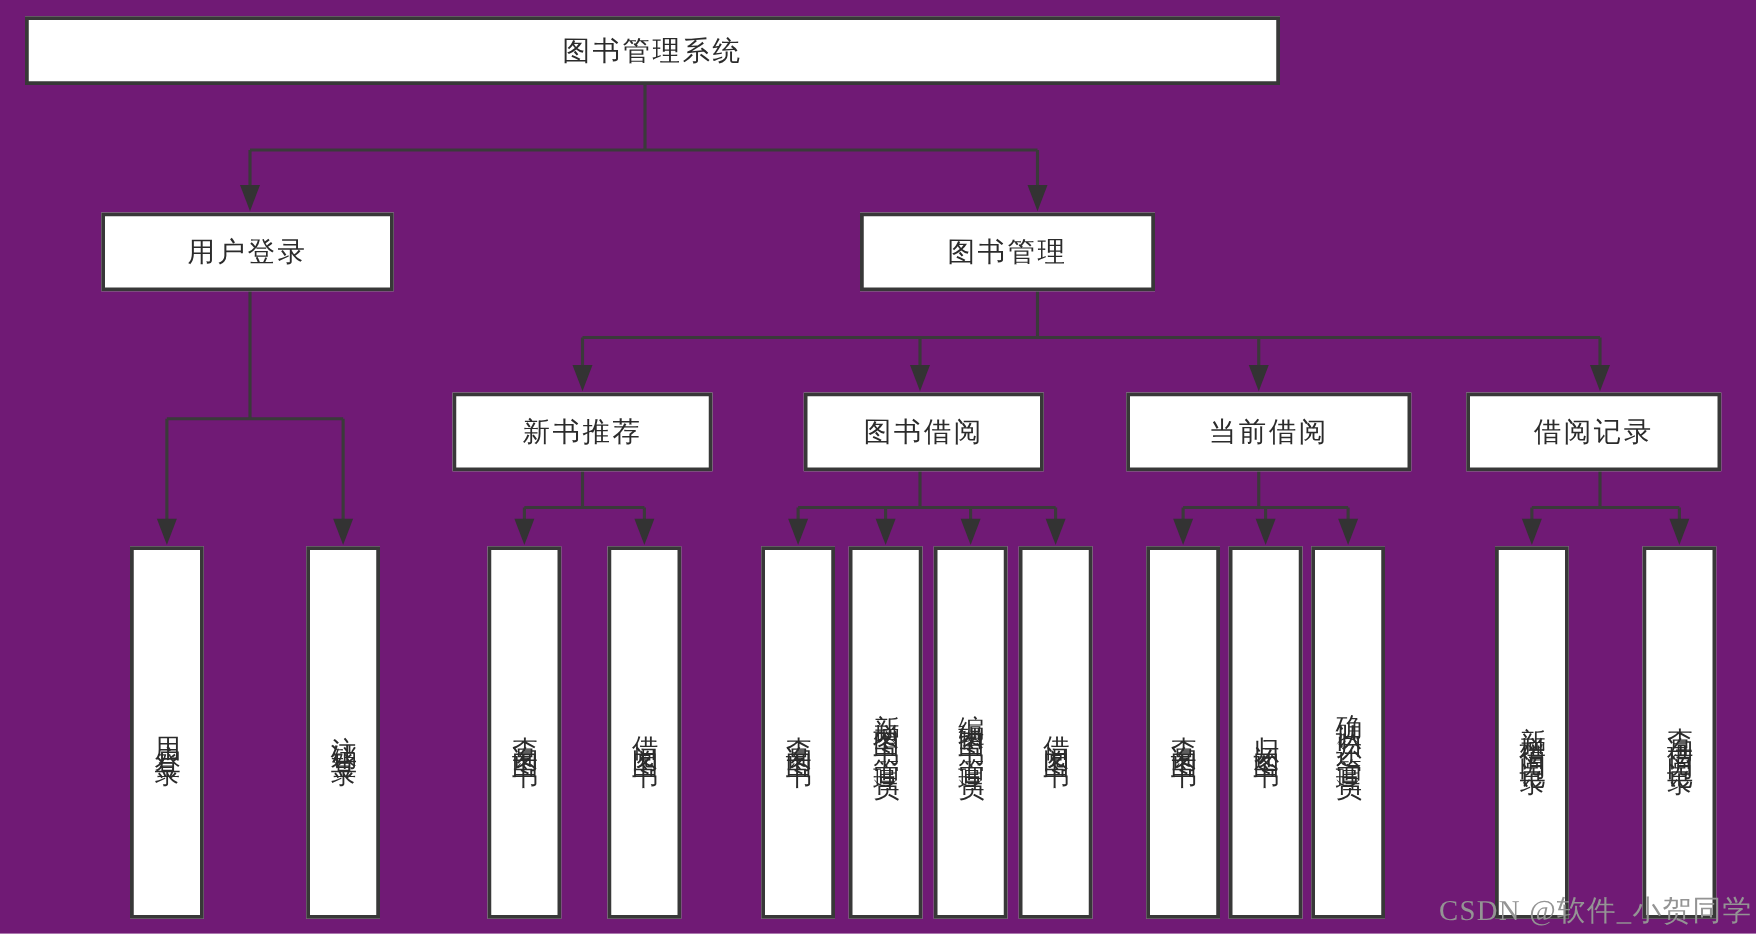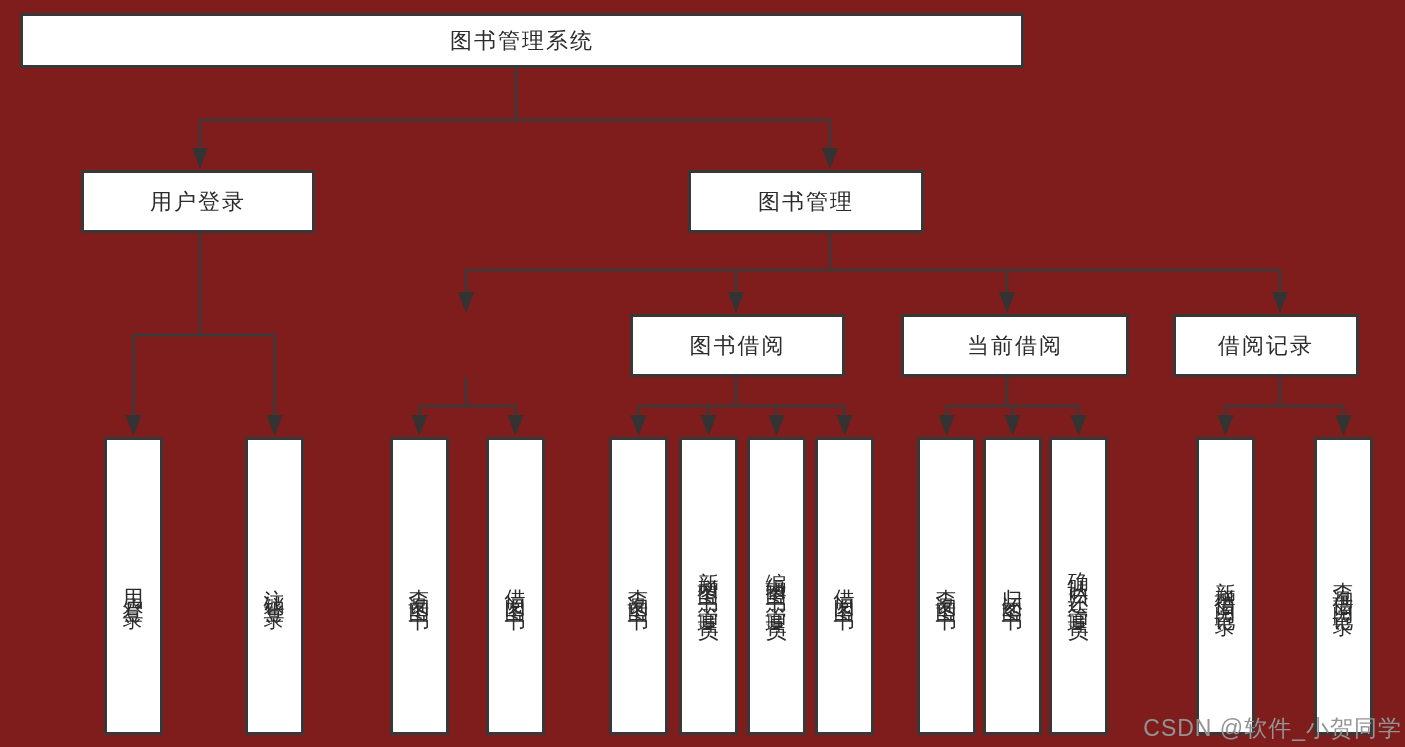--- a/index.html
+++ b/index.html
@@ -1,21 +1,21 @@
 <!DOCTYPE html>
 <html><head>
 <meta charset="utf-8">
 <style>
   html, body { margin: 0; padding: 0; background: #ffffff; }
   .canvas {
     position: relative;
     width: 1405px;
     height: 747px;
-    background: #7f1d1d;
-    font-family: Liberation Sans, sans-serif;
+    background: #701a75;
+    font-family: Liberation Serif, serif;
     overflow: hidden;
   }
   .connector-layer {
     position: absolute;
     left: 0; top: 0;
     width: 1405px; height: 747px;
     z-index: 1;
   }
   .conn { stroke: #3a3a3a; stroke-width: 2.5; fill: none; }
   .arrow { fill: #333333; stroke: none; }
@@ -96,27 +96,30 @@
     <span>图书管理系统</span>
   </div>
 
   <div class="node h" style="left:81px;top:170px;width:234px;height:63px">
     <span>用户登录</span>
   </div>
   <div class="node h" style="left:688px;top:170px;width:236px;height:63px">
     <span>图书管理</span>
   </div>
 
-  <div class="node h" style="left:630px;top:314px;width:215px;height:63px">
+  <div class="node h" style="left:362px;top:314px;width:208px;height:63px">
+    <span>新书推荐</span>
+  </div>
+  <div class="node h" style="left:643px;top:314px;width:192px;height:63px">
     <span>图书借阅</span>
   </div>
   <div class="node h" style="left:901px;top:314px;width:228px;height:63px">
     <span>当前借阅</span>
   </div>
-  <div class="node h" style="left:1173px;top:314px;width:186px;height:63px">
+  <div class="node h" style="left:1173px;top:314px;width:204px;height:63px">
     <span>借阅记录</span>
   </div>
 
   <div class="node v" style="left:104px;top:437px;width:59px;height:298px">
     <span class="vtext">用户登录</span>
   </div>
   <div class="node v" style="left:245px;top:437px;width:59px;height:298px">
     <span class="vtext">注销登录</span>
   </div>
   <div class="node v" style="left:390px;top:437px;width:59px;height:298px">

